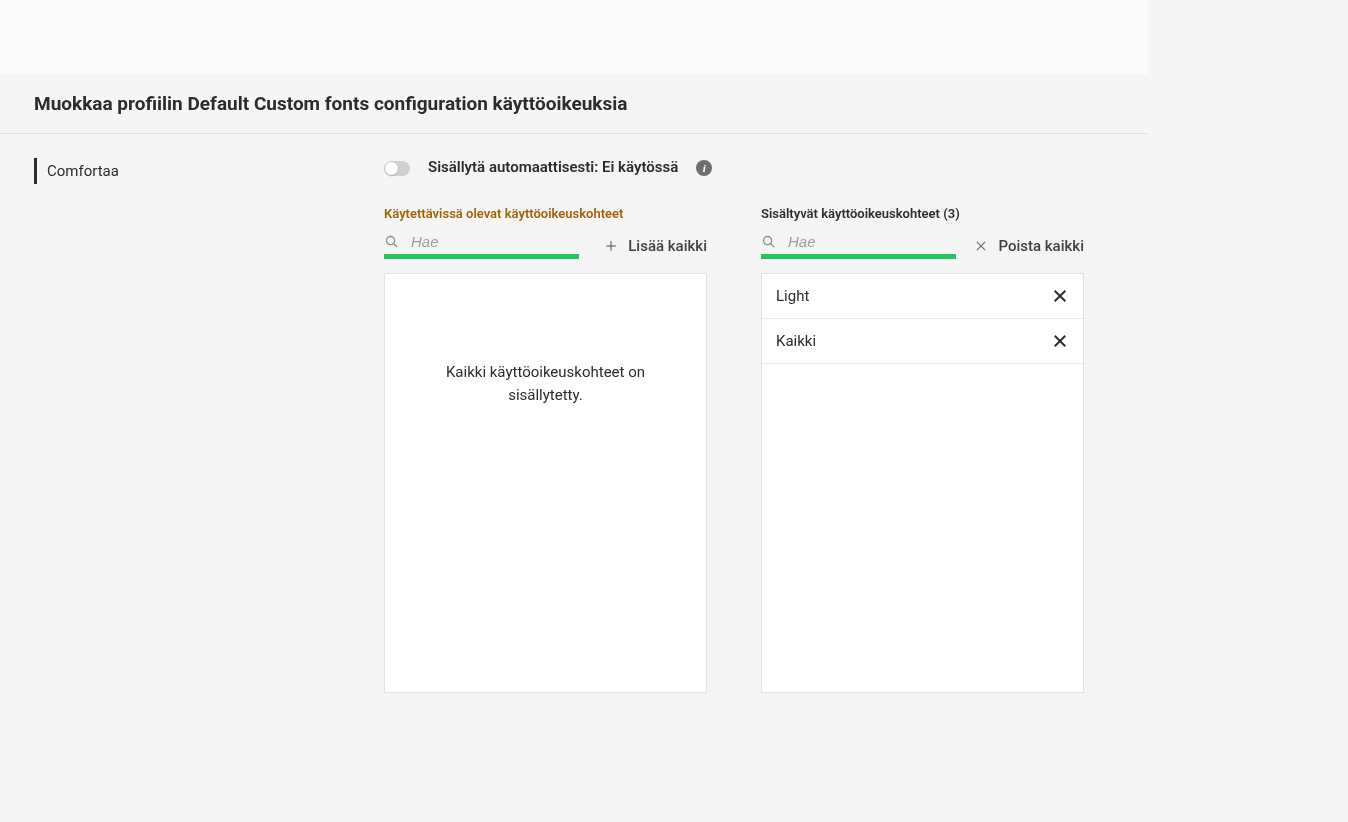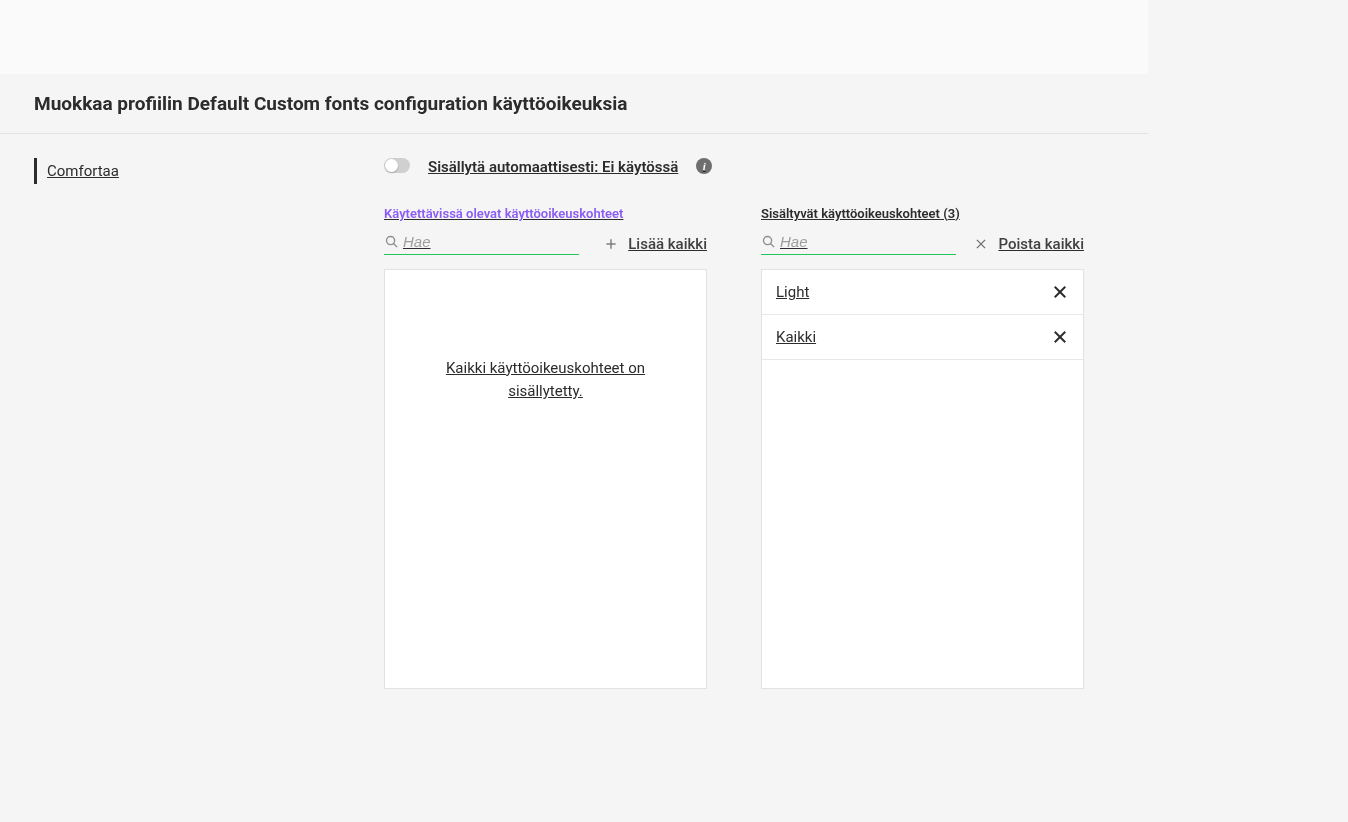--- a/index.html
+++ b/index.html
@@ -23,39 +23,38 @@
     border-bottom: 1px solid #e2e2e2;
   }
   .header h1 {
     font-size: 19px;
     font-weight: 700;
     color: #2c2c2c;
   }
   .content {
     display: flex;
     padding: 24px 4px 0 34px;
-    text-decoration: underline;
   }
   .sidebar {
     width: 350px;
     flex-shrink: 0;
   }
   .sidebar-item {
     padding: 4px 0 4px 10px;
     border-left: 3px solid #2c2c2c;
     font-size: 15px;
     color: #2c2c2c;
   }
   .main {
     flex: 1;
     padding-right: 60px;
   }
   .toggle-row {
     display: flex;
-    align-items: flex-start;
+    align-items: flex-end;
     gap: 18px;
     margin-bottom: 30px;
   }
   .toggle {
     width: 26px;
     height: 15px;
     background: #d0d0d0;
     border-radius: 10px;
     position: relative;
     cursor: pointer;
@@ -93,37 +92,37 @@
     display: flex;
     gap: 54px;
   }
   .col {
     flex: 1;
     max-width: 410px;
   }
   .col-title {
     font-size: 13px;
     font-weight: 600;
-    color: #8b5cf6;
+    color: #a16207;
     margin-bottom: 12px;
   }
   .col-title.included {
     color: #2c2c2c;
   }
   .col-controls {
     display: flex;
     align-items: center;
     justify-content: space-between;
     margin-bottom: 14px;
   }
   .search-wrap {
     display: flex;
     align-items: center;
-    gap: 4px;
-    border-bottom: 1px solid #22c55e;
+    gap: 12px;
+    border-bottom: 5px solid #22c55e;
     padding-bottom: 4px;
     width: 195px;
   }
   .search-icon {
     width: 15px;
     height: 15px;
     color: #8e8e8e;
     flex-shrink: 0;
   }
   .search-input {

